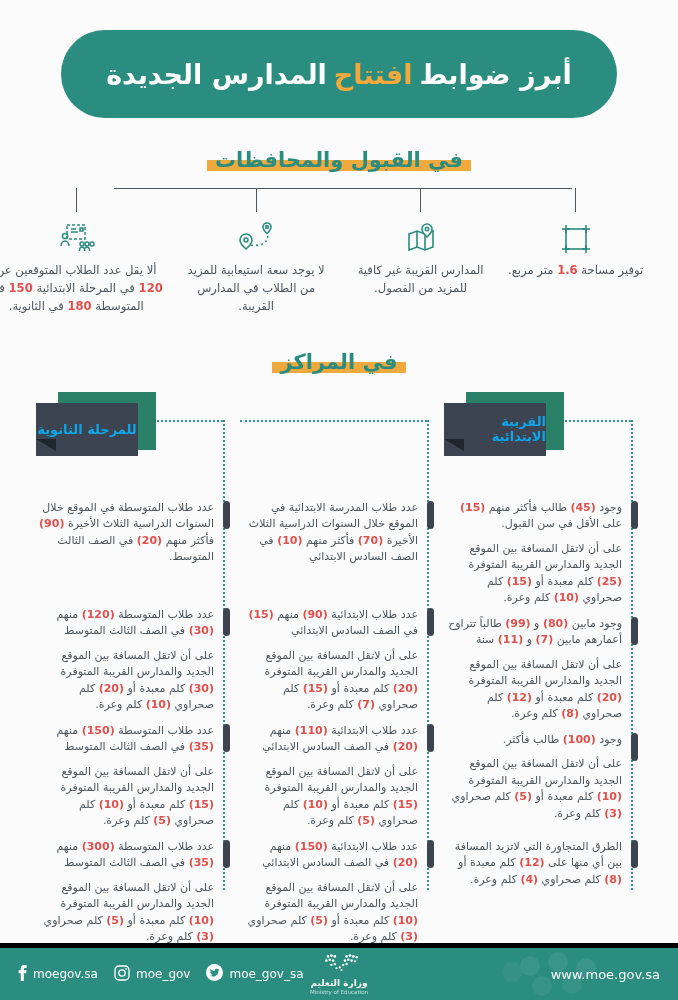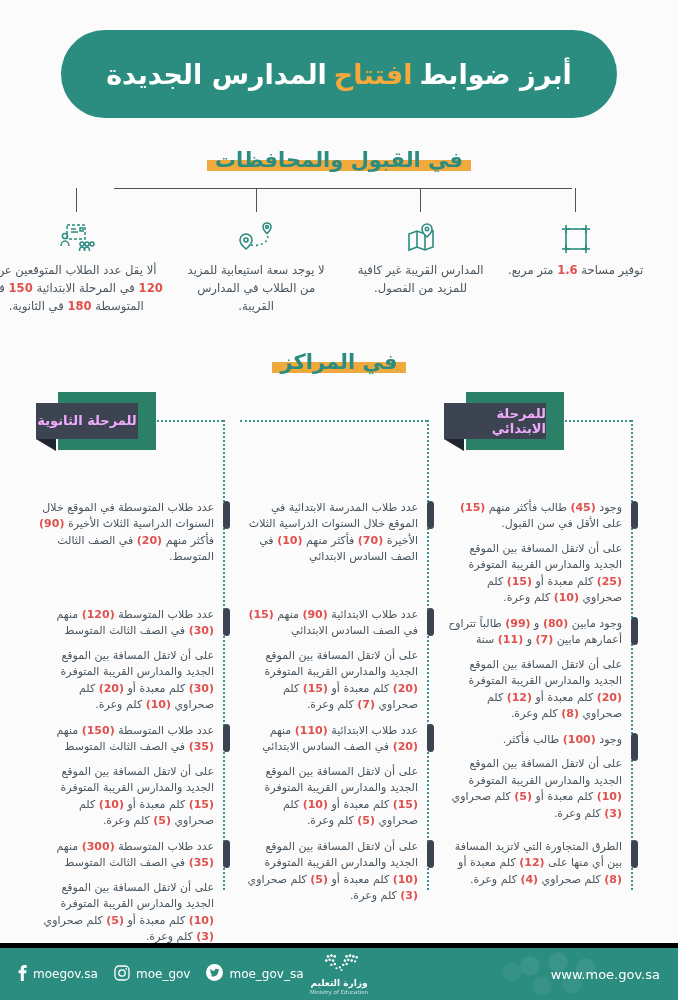--- a/index.html
+++ b/index.html
@@ -28,22 +28,22 @@
   .item .icon{height:40px;margin:4px auto 6px;display:flex;align-items:flex-end;justify-content:center;}
   .item .txt{font-size:11.6px;line-height:1.55;color:#4b555e;font-weight:500;}
 
   
   .columns{display:flex;margin:18px 44px 0 36px;gap:14px;height:512px;}
   .col{position:relative;flex:1;}
   .dot-v{position:absolute;top:28px;bottom:14px;right:1px;border-right:2px dotted #35958a;}
   .dot-h{position:absolute;top:28px;left:0;right:3px;border-top:2px dotted #35958a;}
   .ribbon{position:absolute;left:0;top:0;width:120px;height:58px;z-index:2;}
   .ribbon .back{position:absolute;left:22px;right:0;top:0;bottom:0;background:#2a8168;}
-  .ribbon .front{position:absolute;left:0;right:18px;top:11px;height:36px;background:#3b4450;
-      color:#f0abfc;font-size:13px;font-weight:bold;display:flex;align-items:center;justify-content:center;}
+  .ribbon .front{position:absolute;left:0;right:18px;top:11px;height:53px;background:#3b4450;
+      color:#0ea5e9;font-size:13px;font-weight:bold;display:flex;align-items:center;justify-content:center;}
   .ribbon .fold{position:absolute;left:0;top:47px;width:20px;height:12px;background:#20262e;
       clip-path:polygon(0 0,100% 0,100% 100%);}
   .blocks{position:relative;margin-top:108px;padding:0 12px 0 2px;text-align:right;}
   .block{position:relative;min-height:98px;margin-bottom:9px;}
   .block::before{content:'';position:absolute;right:-16px;top:1px;width:7px;height:28px;
       border-radius:5px;background:#3b4450;}
   .block p{margin:0 0 8px 0;font-size:11px;line-height:1.5;color:#4b555e;font-weight:500;}
   .num{color:#e0504d;font-weight:600;direction:ltr;unicode-bidi:embed;}
 
   
@@ -142,21 +142,21 @@
   <div class="sec-heading h2">
     <span class="mark">في المراكز</span>
   </div>
 
   <div class="columns" id="columns-row">
       <div class="col">
         <div class="dot-h"></div>
         <div class="dot-v"></div>
         <div class="ribbon">
           <div class="back"></div>
-          <div class="front">للمرحلة الابتدائي</div>
+          <div class="front">القريبة الابتدائية</div>
           <div class="fold"></div>
         </div>
         <div class="blocks">
           <div class="block">
             <p class="rich">وجود <span class="num">(45)</span> طالب فأكثر منهم <span class="num">(15)</span> على الأقل في سن القبول.</p>
             <p class="rich">على أن لاتقل المسافة بين الموقع الجديد والمدارس القريبة المتوفرة <span class="num">(25)</span> كلم معبدة أو <span class="num">(15)</span> كلم صحراوي <span class="num">(10)</span> كلم وعرة.</p>
           </div>
           <div class="block">
             <p class="rich">وجود مابين <span class="num">(80)</span> و <span class="num">(99)</span> طالباً تتراوح أعمارهم مابين <span class="num">(7)</span> و <span class="num">(11)</span> سنة</p>
             <p class="rich">على أن لاتقل المسافة بين الموقع الجديد والمدارس القريبة المتوفرة <span class="num">(20)</span> كلم معبدة أو <span class="num">(12)</span> كلم صحراوي <span class="num">(8)</span> كلم وعرة.</p>
@@ -179,20 +179,21 @@
           </div>
           <div class="block">
             <p class="rich">عدد طلاب الابتدائية <span class="num">(90)</span> منهم <span class="num">(15)</span> في الصف السادس الابتدائي</p>
             <p class="rich">على أن لاتقل المسافة بين الموقع الجديد والمدارس القريبة المتوفرة <span class="num">(20)</span> كلم معبدة أو <span class="num">(15)</span> كلم صحراوي <span class="num">(7)</span> كلم وعرة.</p>
           </div>
           <div class="block">
             <p class="rich">عدد طلاب الابتدائية <span class="num">(110)</span> منهم <span class="num">(20)</span> في الصف السادس الابتدائي</p>
             <p class="rich">على أن لاتقل المسافة بين الموقع الجديد والمدارس القريبة المتوفرة <span class="num">(15)</span> كلم معبدة أو <span class="num">(10)</span> كلم صحراوي <span class="num">(5)</span> كلم وعرة.</p>
           </div>
           <div class="block">
+            <p class="rich">عدد طلاب الابتدائية <span class="num">(150)</span> منهم <span class="num">(20)</span> في الصف السادس الابتدائي</p>
             <p class="rich">على أن لاتقل المسافة بين الموقع الجديد والمدارس القريبة المتوفرة <span class="num">(10)</span> كلم معبدة أو <span class="num">(5)</span> كلم صحراوي <span class="num">(3)</span> كلم وعرة.</p>
           </div>
         </div>
       </div>
       <div class="col">
         <div class="dot-h"></div>
         <div class="dot-v"></div>
         <div class="ribbon">
           <div class="back"></div>
           <div class="front">للمرحلة الثانوية</div>

